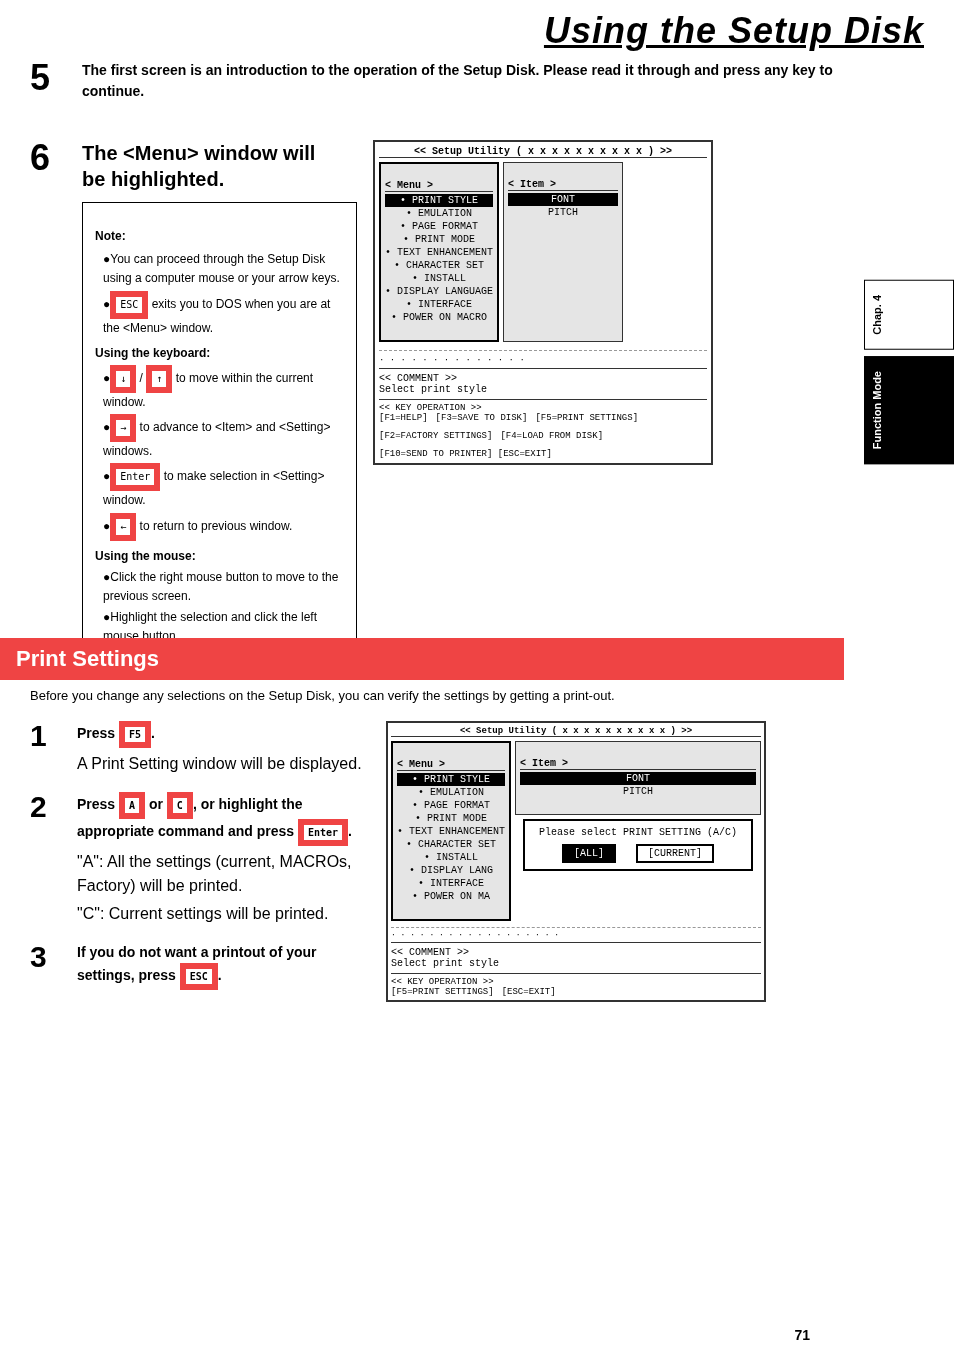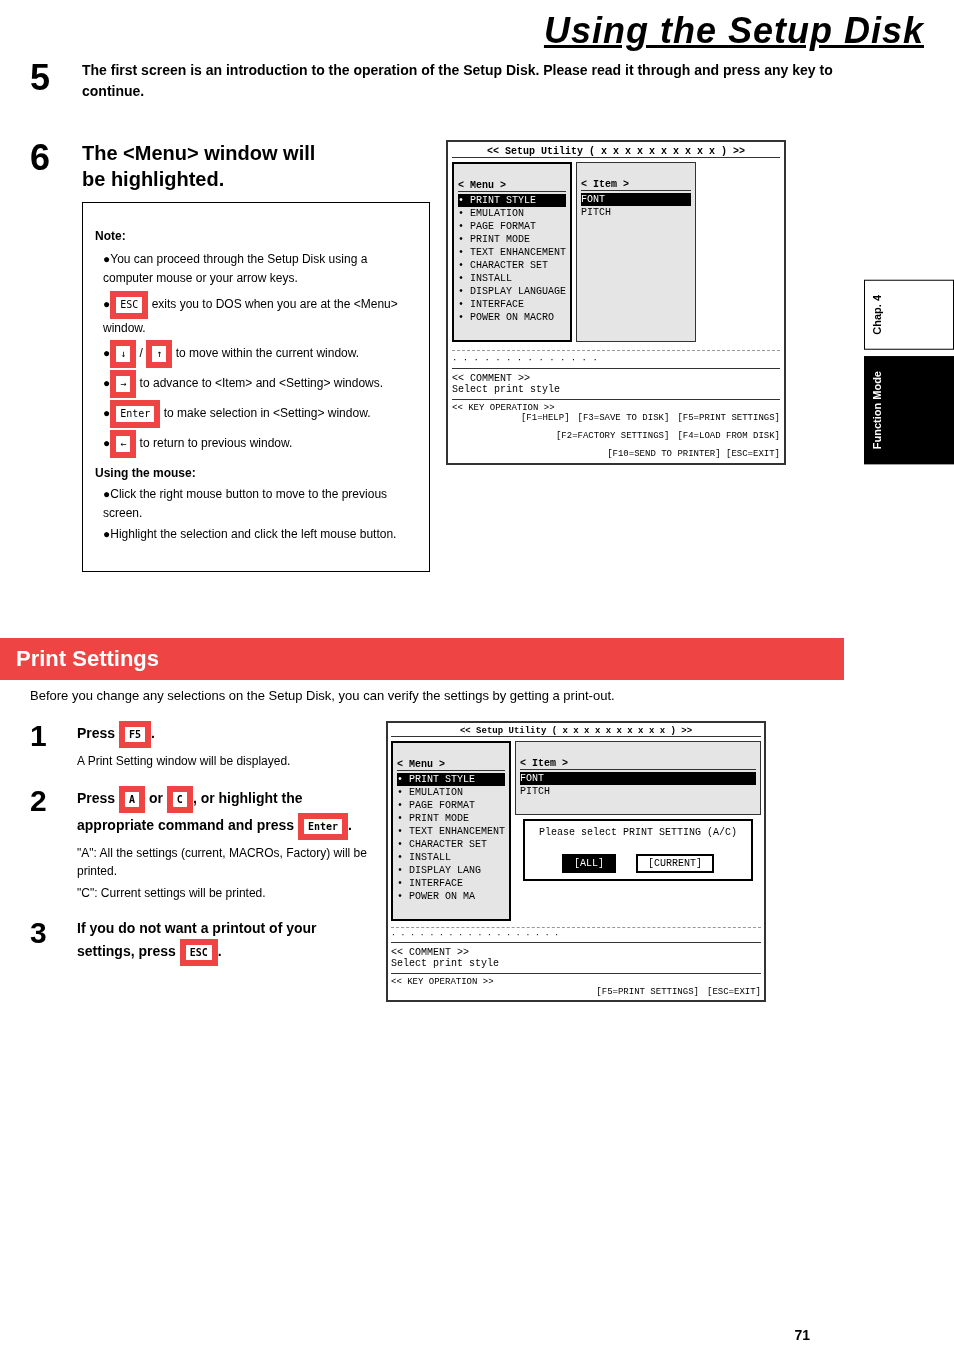--- a/index.html
+++ b/index.html
@@ -62,21 +62,21 @@
       font-weight: bold;
       min-width: 40px;
       line-height: 1;
     }
     .step6-content {
       display: flex;
       gap: 16px;
       width: 100%;
     }
     .step6-left {
-      width: 348px;
+      width: 275px;
     }
     .step6-title {
       font-size: 20px;
       font-weight: bold;
       line-height: 1.3;
       margin-bottom: 10px;
     }
 
     
     .note-box {
@@ -127,39 +127,38 @@
       background: #e5e5e5;
     }
     .setup-pane-highlighted {
       border: 2px solid #000;
     }
     .setup-pane-title {
       font-weight: bold;
       border-bottom: 1px solid #333;
       margin-bottom: 2px;
     }
-    .setup-pane-item { padding: 1px 0; font-size: 10px; }
+    .setup-pane-item { padding: 1px 0; font-size: 10px; text-align: center; }
     .setup-pane-item.selected { background: #000; color: #fff; }
     .setup-comment {
       border-top: 1px solid #333;
       margin-top: 3px;
       padding-top: 4px;
       font-size: 10px;
     }
     .setup-keyop {
       border-top: 1px solid #333;
       margin-top: 4px;
       padding-top: 3px;
       font-size: 9px;
     }
     .setup-keyop-row {
       display: flex;
       flex-wrap: wrap;
       gap: 8px;
-      justify-content: flex-end;
     }
 
     
     .print-settings-header {
       position: absolute;
       top: 638px;
       left: 0;
       right: 110px;
       background: #ef4444;
       color: #fff;
@@ -195,21 +194,21 @@
     .ps-step-content {
       flex: 1;
     }
     .ps-step-title {
       font-size: 14px;
       font-weight: bold;
       line-height: 1.5;
       margin-bottom: 4px;
     }
     .ps-step-desc {
-      font-size: 12px;
+      font-size: 16px;
       line-height: 1.5;
       margin-top: 4px;
     }
 
     
     .ps-steps-and-screen {
       display: flex;
       gap: 16px;
       margin-top: 4px;
     }
@@ -234,21 +233,21 @@
       padding: 6px 10px;
       margin: 4px 8px;
       font-size: 10px;
       text-align: center;
       background: #fff;
     }
     .dialog-buttons {
       display: flex;
       gap: 20px;
       justify-content: center;
-      margin-top: 16px;
+      margin-top: 6px;
     }
     .dialog-btn {
       border: 2px solid #000;
       padding: 2px 10px;
       font-size: 10px;
       font-family: 'Courier New', monospace;
       background: #fff;
     }
     .dialog-btn.selected {
       background: #000;
@@ -280,20 +279,21 @@
 
     <div class="step6-left">
       <div class="step6-title">
         <span>The &lt;Menu&gt; window will</span><br>
         <span>be highlighted.</span>
       </div>
       <div class="note-box">
         <div class="note-title">Note:</div>
         <div class="note-item">●You can proceed through the Setup Disk using a computer mouse or your arrow keys.</div>
         <div class="note-item">●<span class="kbd">ESC</span> exits you to DOS when you are at the &lt;Menu&gt; window.</div>
+        <div class="note-section-title">Using the keyboard:</div>
         <div class="note-item">●<span class="kbd">↓</span> / <span class="kbd">↑</span> to move within the current window.</div>
         <div class="note-item">●<span class="kbd">→</span> to advance to &lt;Item&gt; and &lt;Setting&gt; windows.</div>
         <div class="note-item">●<span class="kbd">Enter</span> to make selection in &lt;Setting&gt; window.</div>
         <div class="note-item">●<span class="kbd">←</span> to return to previous window.</div>
         <div class="note-section-title">Using the mouse:</div>
         <div class="note-item">●Click the right mouse button to move to the previous screen.</div>
         <div class="note-item">●Highlight the selection and click the left mouse button.</div>
       </div>
     </div>
 

